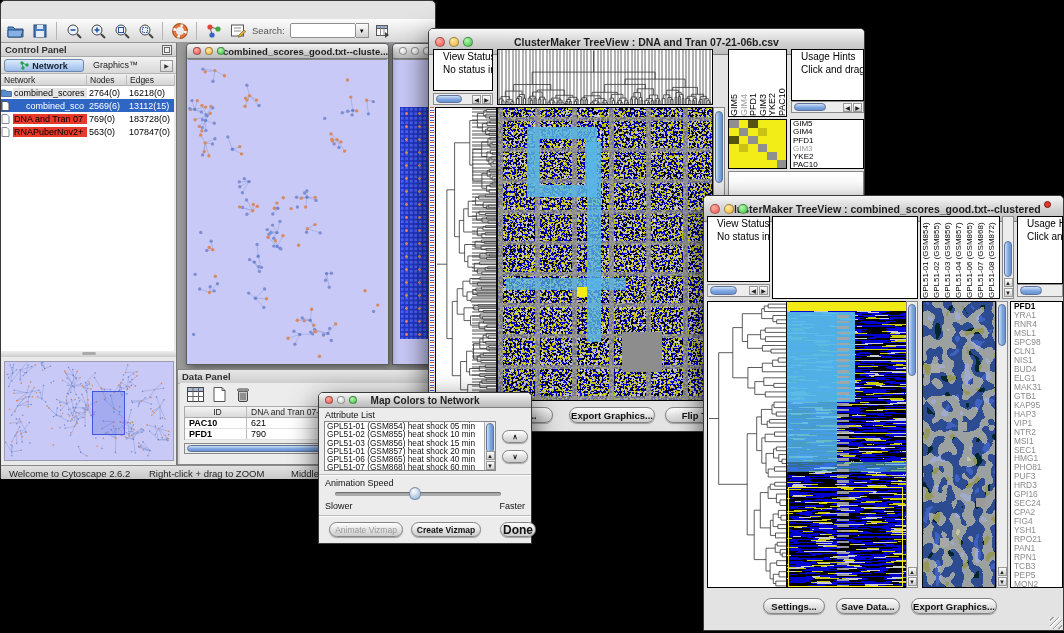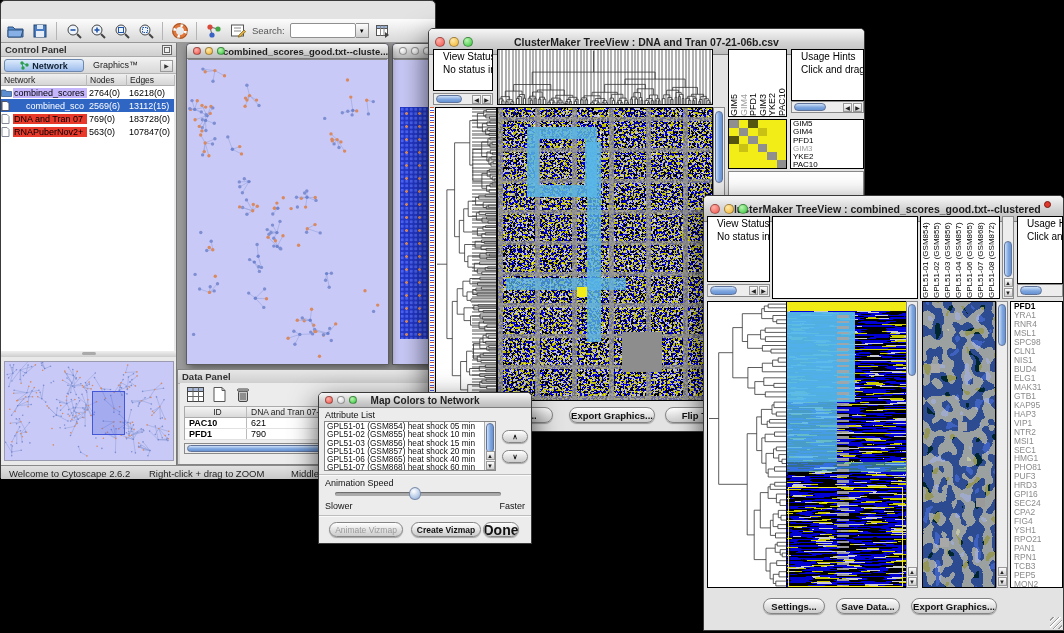--- a/index.html
+++ b/index.html
@@ -40,21 +40,21 @@
   #tab-more{position:absolute;right:3px;top:3px;width:13px;height:12px;border:1px solid #999;background:linear-gradient(#fafafa,#d5d5d5);font-size:6px;text-align:center;line-height:11px;color:#333}
   #nt-head{position:absolute;left:0;right:2px;top:31px;height:12px;background:linear-gradient(#efefef,#d5d5d5);border-bottom:1px solid #b0b0b0;font-size:8.5px;color:#222}
   #nt-head span{position:absolute;top:1px;padding-left:3px;border-right:1px solid #bbb;height:11px}
   #nt-body{position:absolute;left:0;right:2px;top:43px;height:265px;background:#fff}
   .ntrow{position:relative;height:13px;font-size:9px;display:flex;align-items:center;white-space:nowrap}
   .ntrow .nic{width:12px;text-align:center;flex:none}
   .ntrow .nm{width:74px;overflow:hidden;flex:none;padding-left:1px}
   .ntrow .nd{width:40px;overflow:hidden;flex:none;padding-left:2px}
   .ntrow .ed{overflow:hidden;padding-left:2px}
   .ntrow.sel{background:#2f66c4;color:#fff}
-  .chip-green{background:#c4b5fd}
+  .chip-green{background:#e5e5e5}
   .chip-red{background:#e8392b}
   #cp-split{position:absolute;left:0;right:0;top:308px;height:6px;background:linear-gradient(#efefef,#cdcdcd)}
   #cp-over{position:absolute;left:3px;top:318px;width:170px;height:100px;background:#c9c9f7;border:1px solid #9a9ab0;overflow:hidden}
   #over-rect{position:absolute;left:87px;top:29px;width:33px;height:44px;background:rgba(70,95,220,.28);border:1px solid #4457d8}
   #statusbar{position:absolute;left:0;right:0;top:464px;height:14px;background:linear-gradient(#e2e2e2,#c8c8c8);border-top:1px solid #8a8a8a;font-size:9.5px;color:#222}
   #mdi{position:absolute;left:176px;top:42px;width:260px;height:422px;background:#9b9b9b;overflow:hidden}
   .subwin{position:absolute;background:#c9c9f7;border:1px solid #5d5d5d;border-radius:4px 4px 0 0;box-shadow:2px 3px 9px rgba(0,0,0,.45)}
   .netcanvas{position:absolute;left:1px;right:1px;top:15px;bottom:0;background:#c9c9f7;border-top:1px solid #8a8a8a;overflow:hidden}
   #blue-grid{position:absolute;left:6px;top:47px;width:31px;height:232px;background-color:#2236c8;background-image:radial-gradient(circle,#e08a55 1.1px,transparent 1.6px),radial-gradient(circle,#4b63f2 1.3px,transparent 1.9px);background-size:13px 13px,4.5px 4.5px}
   #dp{position:absolute;left:0;top:326px;width:260px;height:96px;background:#d9d9d9;border:1px solid #868686}
@@ -1461,14 +1461,14 @@
   <div class="btn" style="left:183px;top:57px;width:26px;height:13px;font-size:7px">∨</div>
   <div class="sep" style="top:81px"></div>
   <span style="position:absolute;left:6px;top:85px;font-size:9px;color:#111">Animation Speed</span>
   <div style="position:absolute;left:16px;top:99px;width:166px;height:4px;border-radius:3px;background:#ababab;box-shadow:inset 0 1px 1px rgba(0,0,0,.4)"></div>
   <div style="position:absolute;left:90px;top:94px;width:12px;height:13px;border-radius:50% 50% 45% 45%;background:radial-gradient(circle at 38% 30%,#ffffff,#b9cce8 60%,#8aa6cf);border:1px solid #7a8dab"></div>
   <span style="position:absolute;left:6px;top:108px;font-size:9px;color:#111">Slower</span>
   <span style="position:absolute;right:6px;top:108px;font-size:9px;color:#111">Faster</span>
   <div class="sep" style="top:122px"></div>
   <div class="btn disabled" style="left:10px;top:129px;width:74px;height:15px;font-size:8.5px">Animate Vizmap</div>
   <div class="btn" style="left:92px;top:129px;width:70px;height:15px;font-size:8.5px">Create Vizmap</div>
-  <div class="btn" style="left:164px;top:129px;width:36px;height:15px;font-size:14px">Done</div>
+  <div class="btn" style="left:181px;top:129px;width:36px;height:15px;font-size:12px">Done</div>
 </div>
 
 </body></html>

